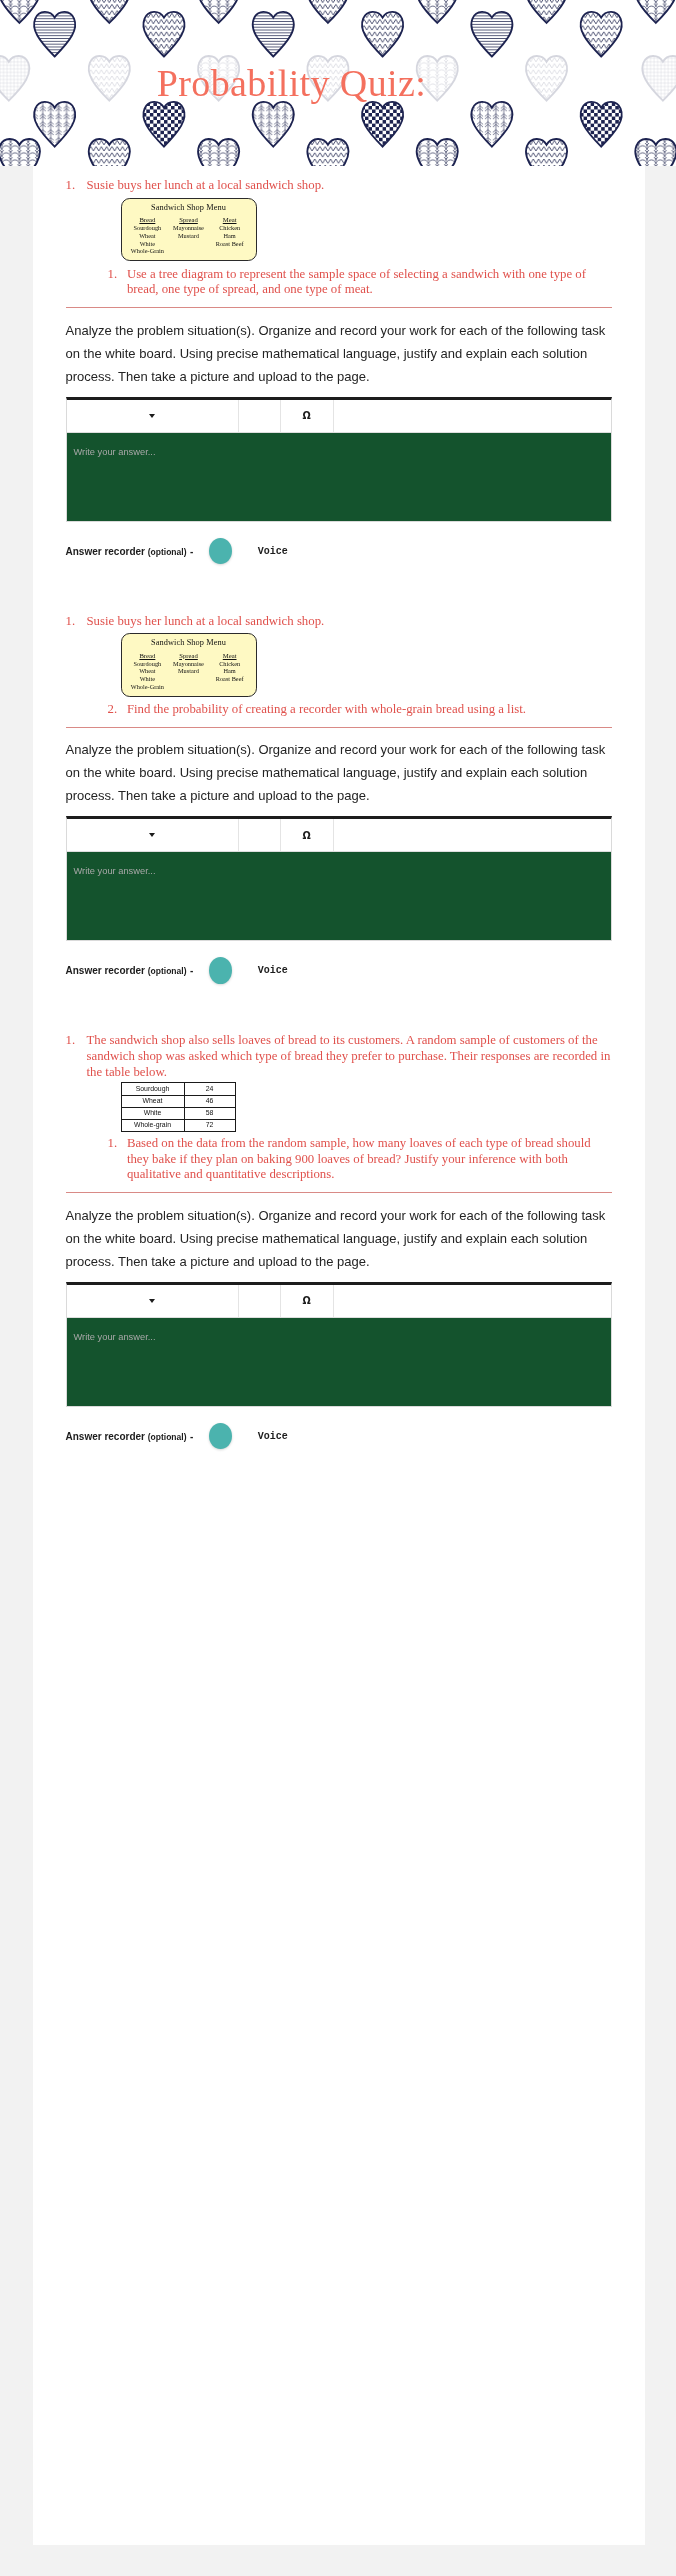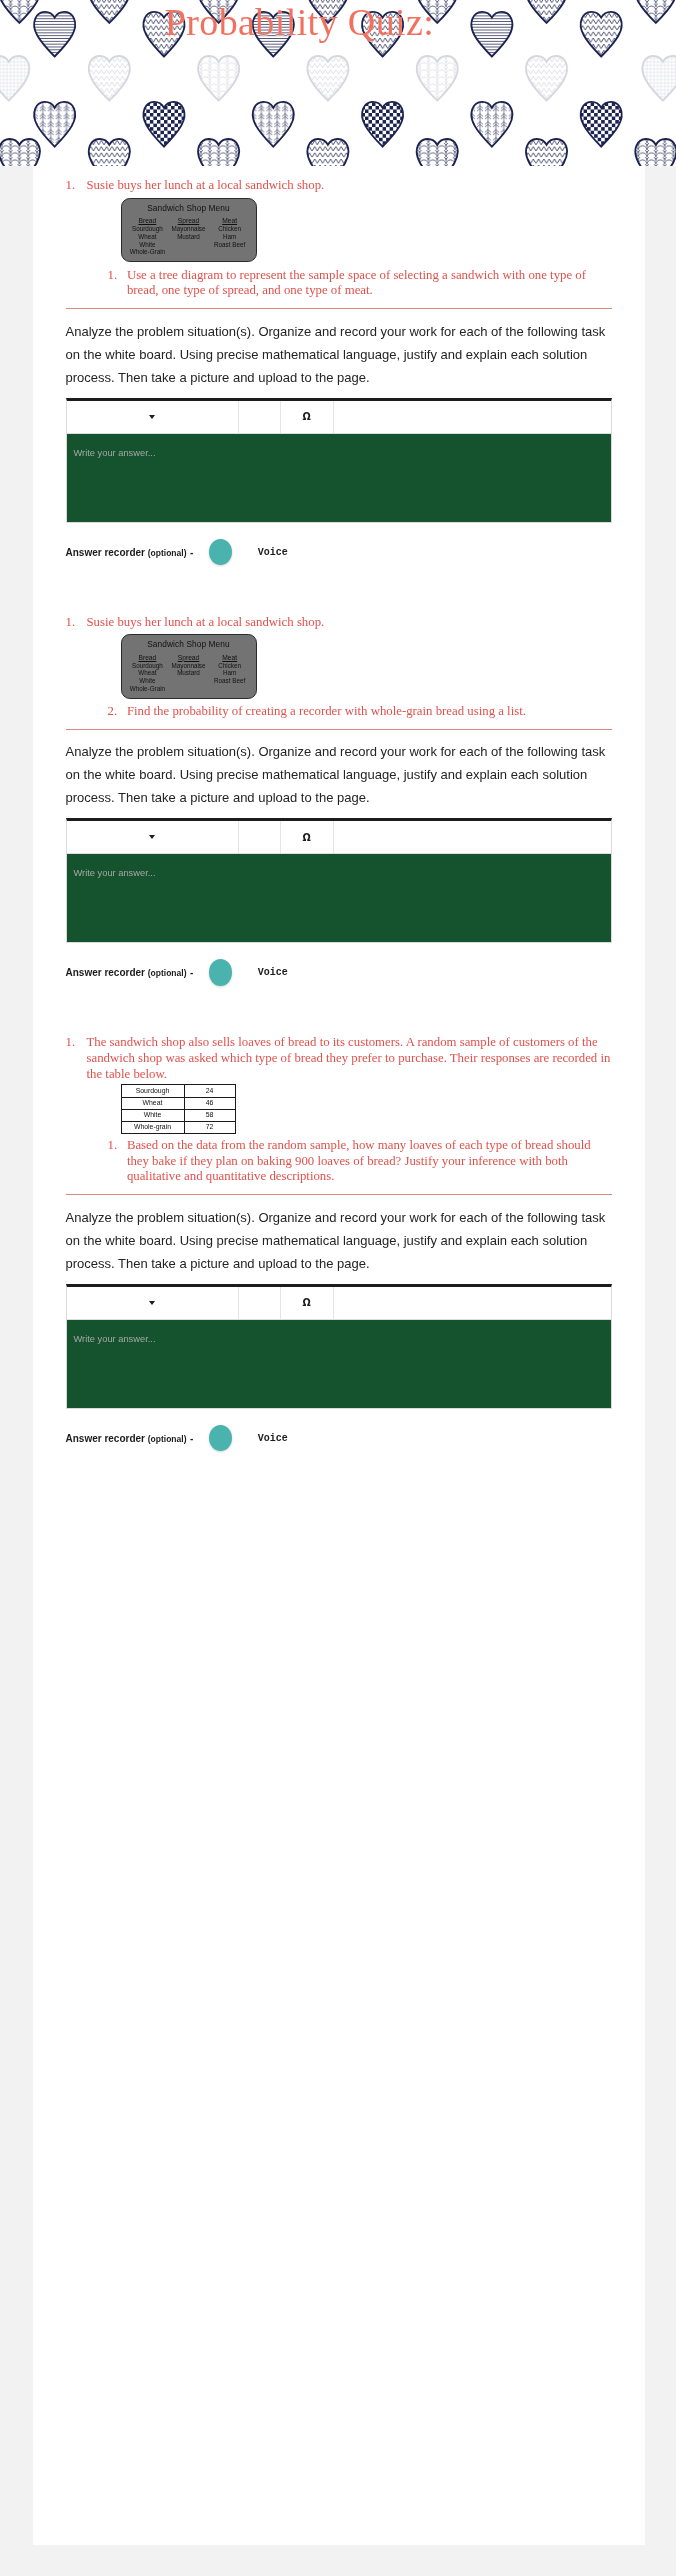--- a/index.html
+++ b/index.html
@@ -25,24 +25,25 @@
     overflow: hidden;
   }
   .hero-pattern {
     position: absolute;
     inset: 0;
     width: 677px;
     height: 166px;
   }
   .hero-title-wrap {
     position: absolute;
-    top: 0; left: 16px;
+    top: 0; left: 8px;
     width: 567px;
     height: 166px;
     display: flex;
+    align-items: center;
     justify-content: center;
     text-align: center;
   }
   .hero-title {
     font-family: "Liberation Serif", serif;
     font-size: 38px;
     line-height: 1.18;
     color: #F4705E;
     letter-spacing: 0.4px;
     text-shadow: 0 0.9px 0 rgba(255,255,255,0.55);
@@ -95,23 +96,23 @@
     position: relative;
     padding-left: 19.4px;
   }
 
   
   .menu-box {
     width: 136px;
     margin: 3.5px 0 5.3px 55px;
     border: 1.1px solid #2b2b2b;
     border-radius: 8.8px;
-    background: #737373;
+    background: #fef9c3;
     padding: 4.4px 3.5px 5.3px 3.5px;
-    font-family: Liberation Sans, sans-serif;
+    font-family: Liberation Serif, serif;
     color: #111;
   }
   .menu-title {
     text-align: center;
     font-size: 8.3px;
     margin-bottom: 4.4px;
     letter-spacing: 0.1px;
   }
   .menu-cols {
     display: flex;

